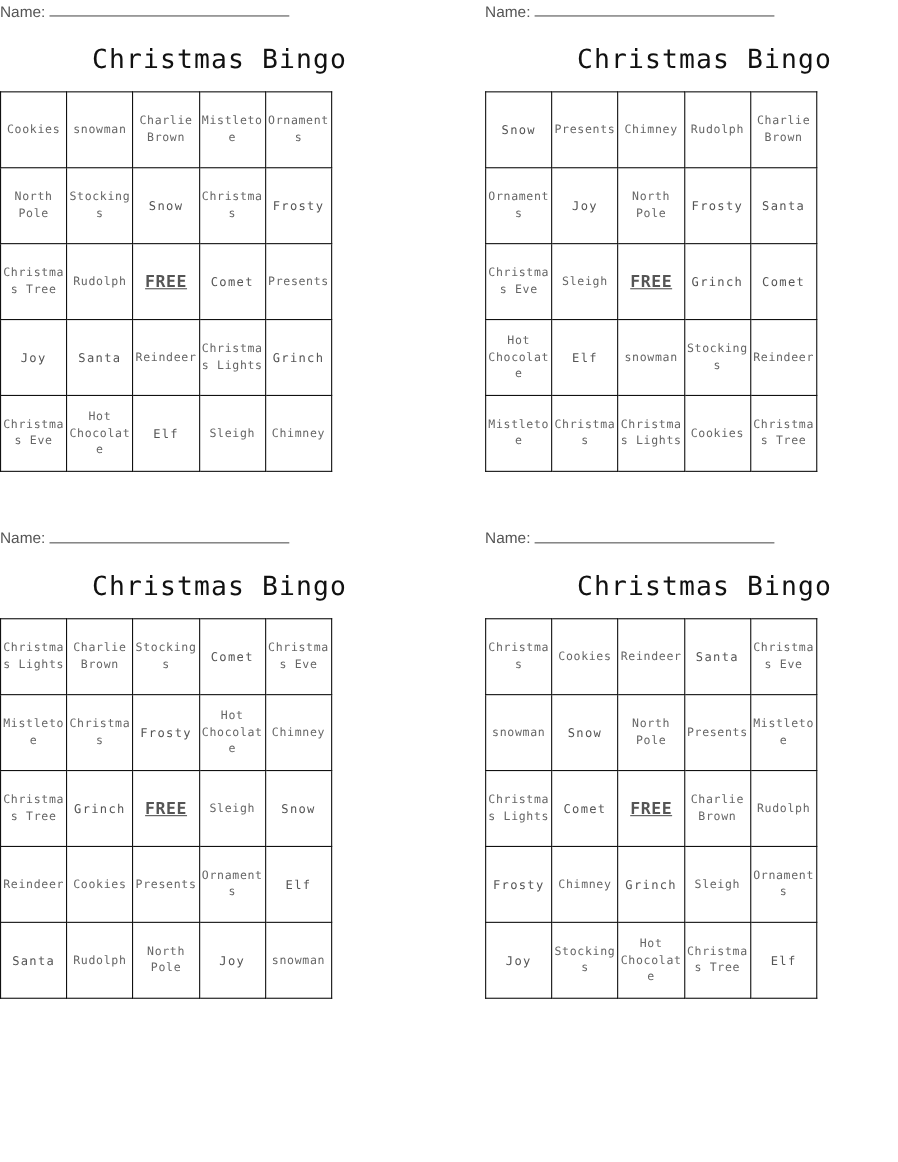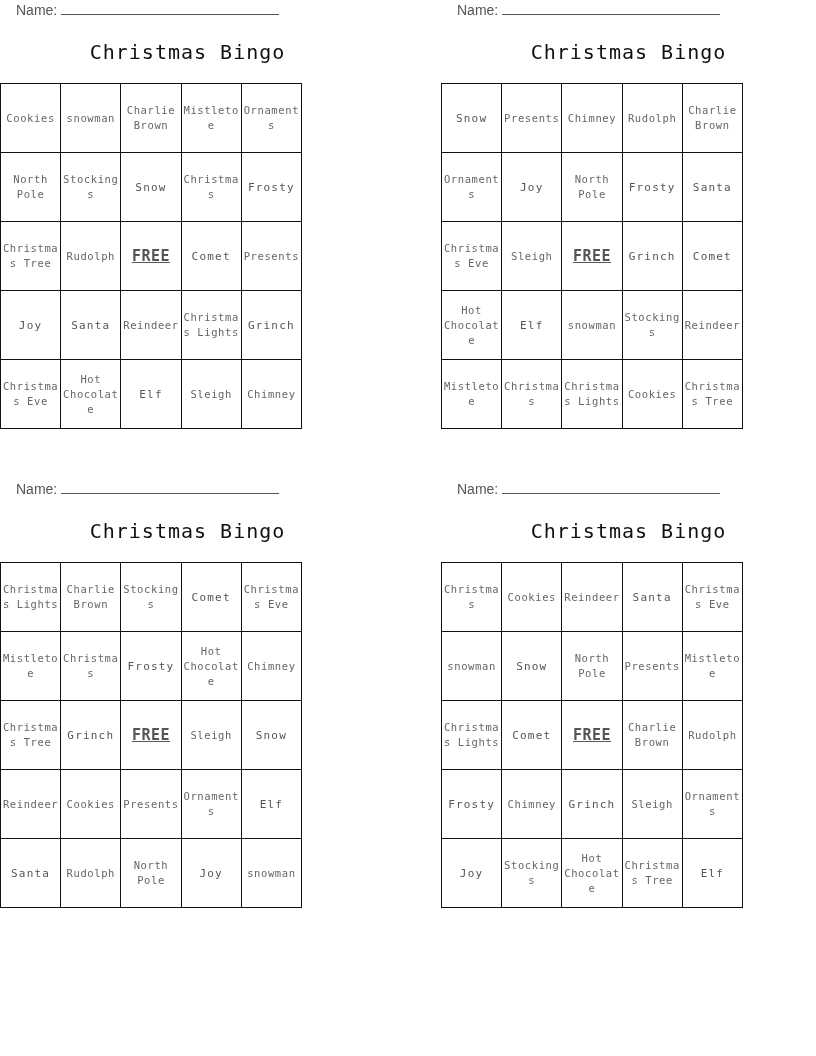--- a/index.html
+++ b/index.html
@@ -1,20 +1,20 @@
 <!DOCTYPE html>
 <html><head>
 <meta charset="utf-8">
 <style>
   html, body { margin:0; padding:0; background:#ffffff; }
   body { width:816px; height:1056px; position:relative; overflow:hidden; font-family:"DejaVu Sans Mono", monospace; }
   .card { position:absolute; width:375px; }
-  .name-line { position:absolute; left:0; top:2px; font-family:"Liberation Sans", sans-serif; font-size:14px; color:#555; white-space:nowrap;padding-left:16px; }
+  .name-line { position:absolute; left:0; top:2px; font-family:"Liberation Sans", sans-serif; font-size:14px; color:#555; white-space:nowrap; }
   .name-line .blank { display:inline-block; width:218px; border-bottom:1px solid #555; height:12px; vertical-align:baseline; margin-left:4px; }
-  .title { position:absolute; left:0; width:375px; top:40px; text-align:center; font-size:20px; color:#111; letter-spacing:1px; font-family:"DejaVu Sans Mono", monospace; }
+  .title { position:absolute; left:12px; width:375px; top:40px; text-align:center; font-size:24px; color:#111; letter-spacing:1px; font-family:"DejaVu Sans Mono", monospace; }
   table.grid { position:absolute; left:0; top:83px; border-collapse:collapse; width:302px; table-layout:fixed; }
   table.grid td { border:1.3px solid #111; height:68px; text-align:center; vertical-align:middle; color:#666; padding:0 1px; font-size:10.5px; line-height:15px; letter-spacing:0.6px; overflow:hidden; word-wrap:break-word; }
   table.grid td.big { font-size:11px; letter-spacing:1.2px; color:#555; }
   table.grid td.free { font-size:15px; font-weight:bold; text-decoration:underline; color:#555; letter-spacing:0.5px; }
 </style>
 </head>
 <body>
 
 <div id="cards-root">
     <div class="card" style="left: 0px; top: 0px;">

